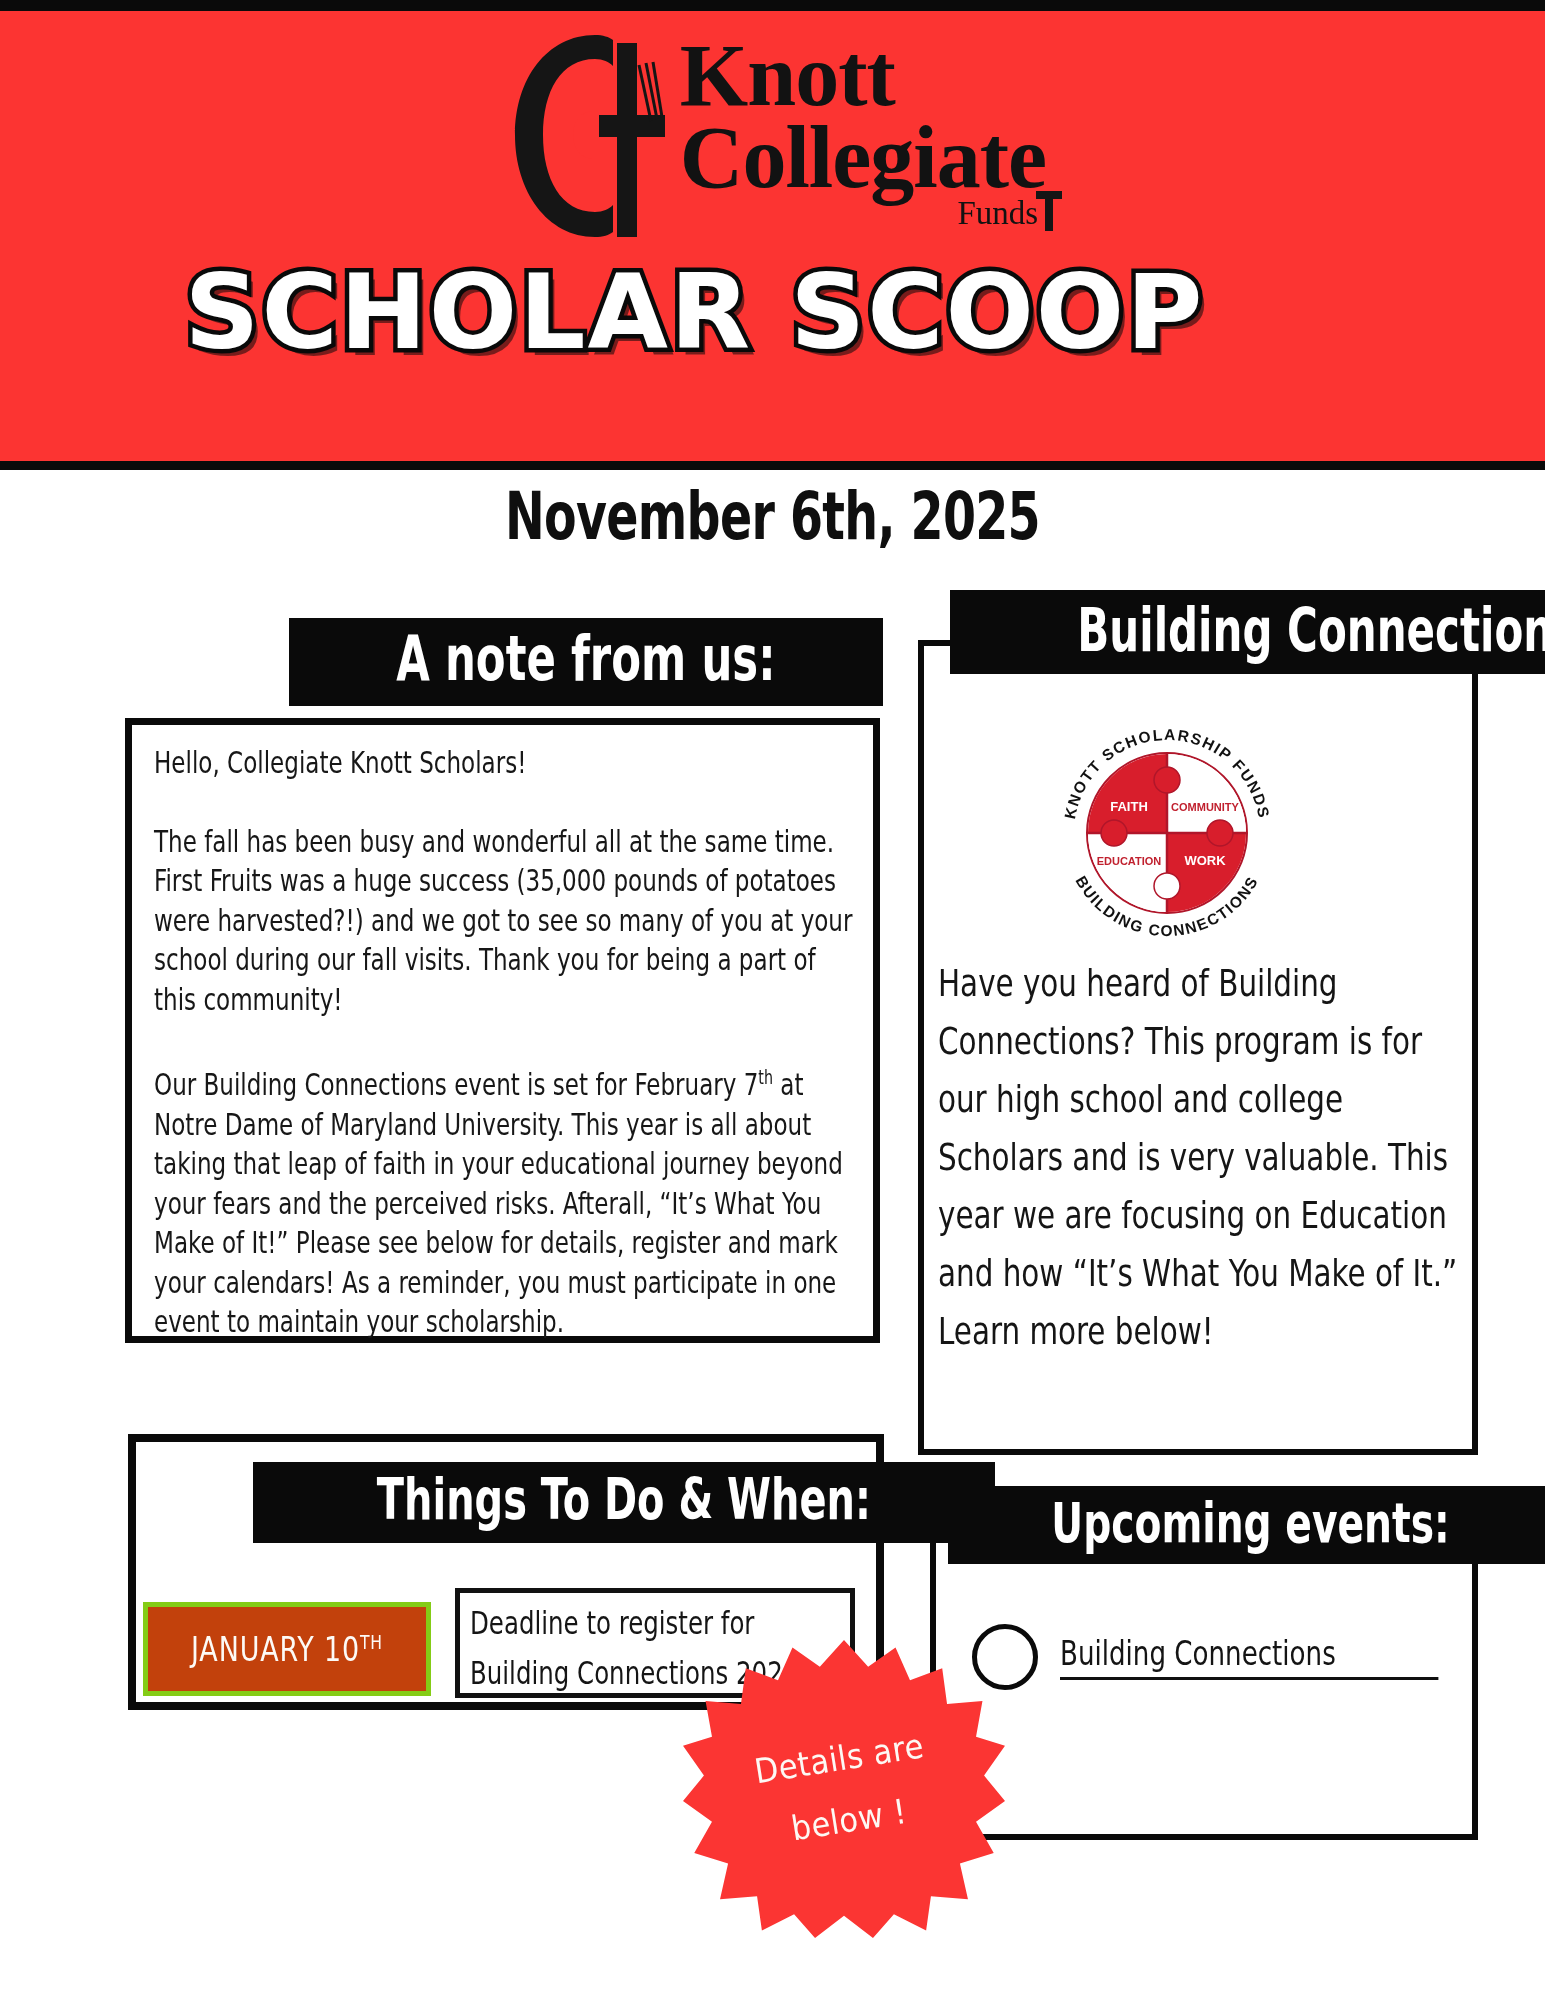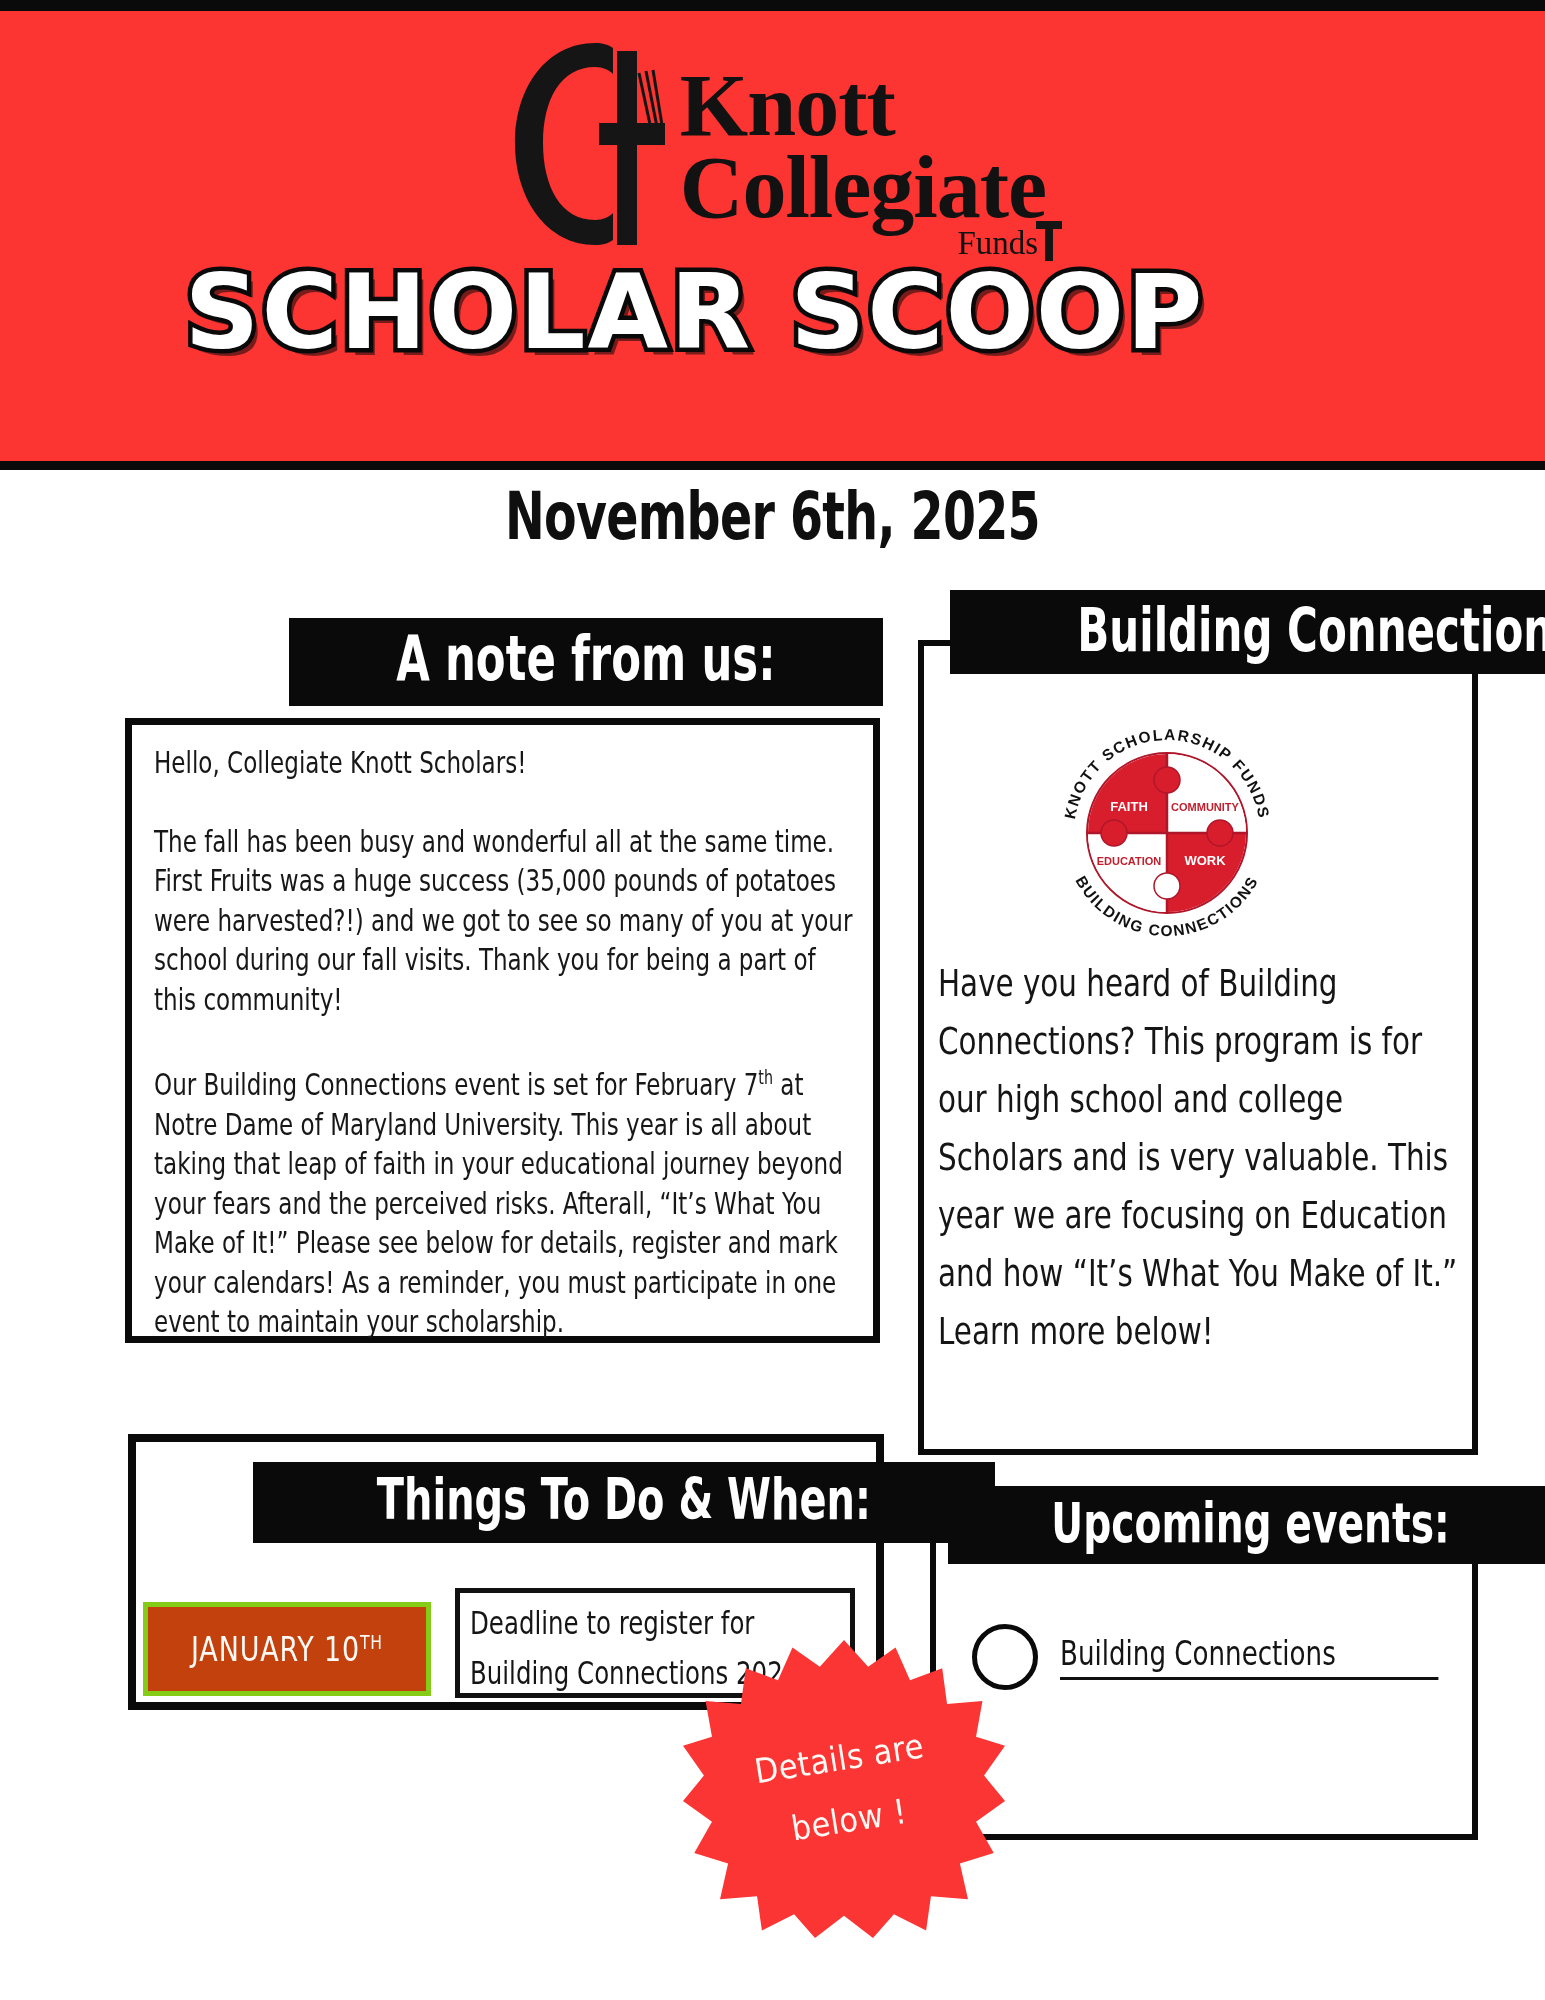--- a/index.html
+++ b/index.html
@@ -34,21 +34,21 @@
     background: #fc3432;
     border-bottom: 9px solid #0a0a0a;
     box-sizing: border-box;
   }
   .logo-wrap {
     position: absolute;
     left: 0; top: 18px;
     width: 1545px;
     height: 230px;
     display: flex;
-    align-items: center;
+    align-items: flex-start;
     justify-content: center;
     gap: 0px;
   }
   .logo-mark {
     position: relative;
     width: 175px;
     height: 215px;
     flex: none;
   }
   .logo-words {

